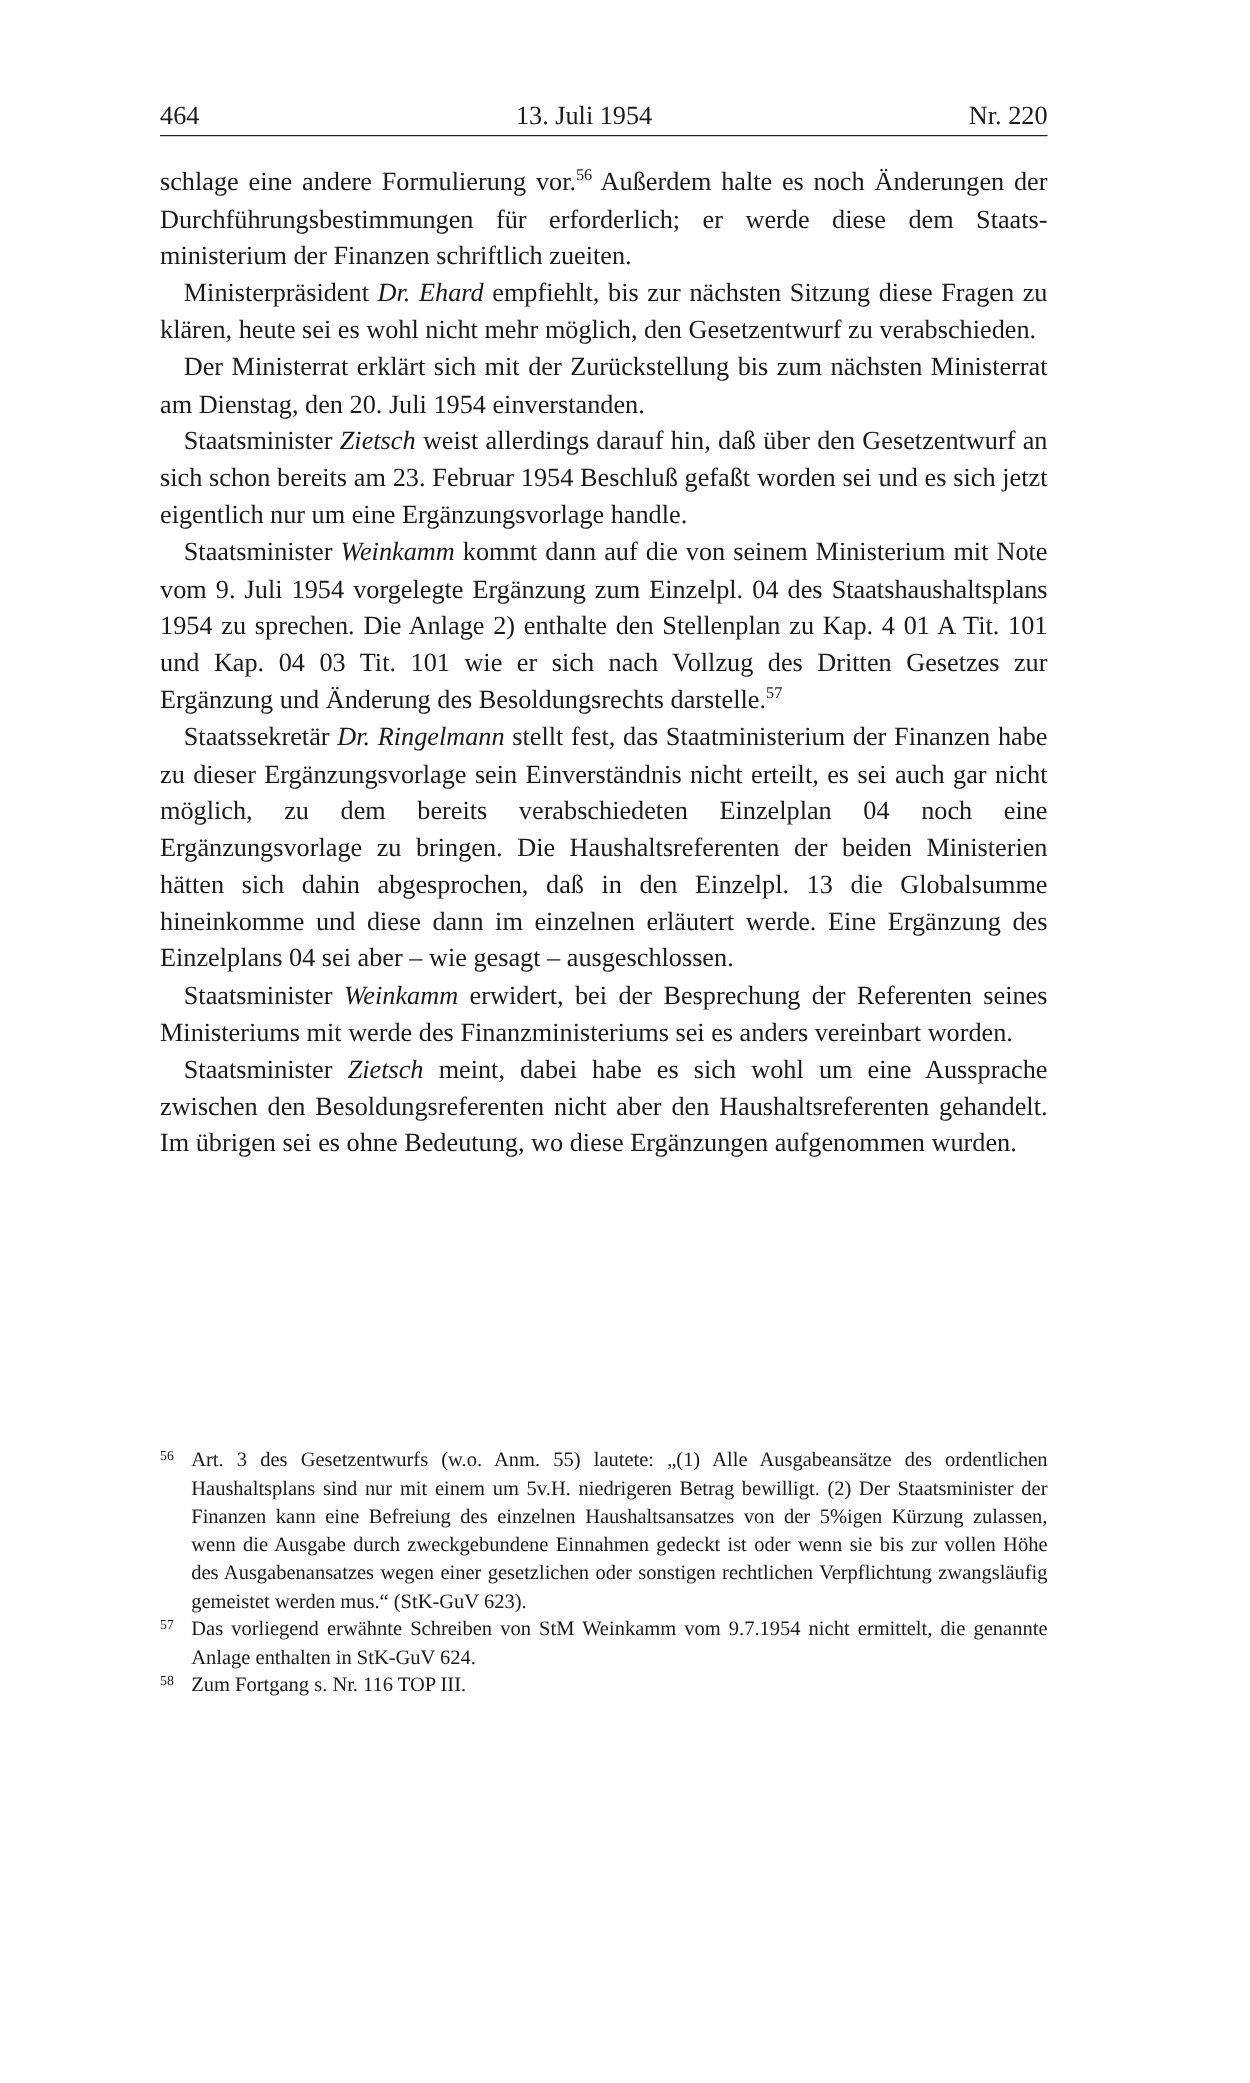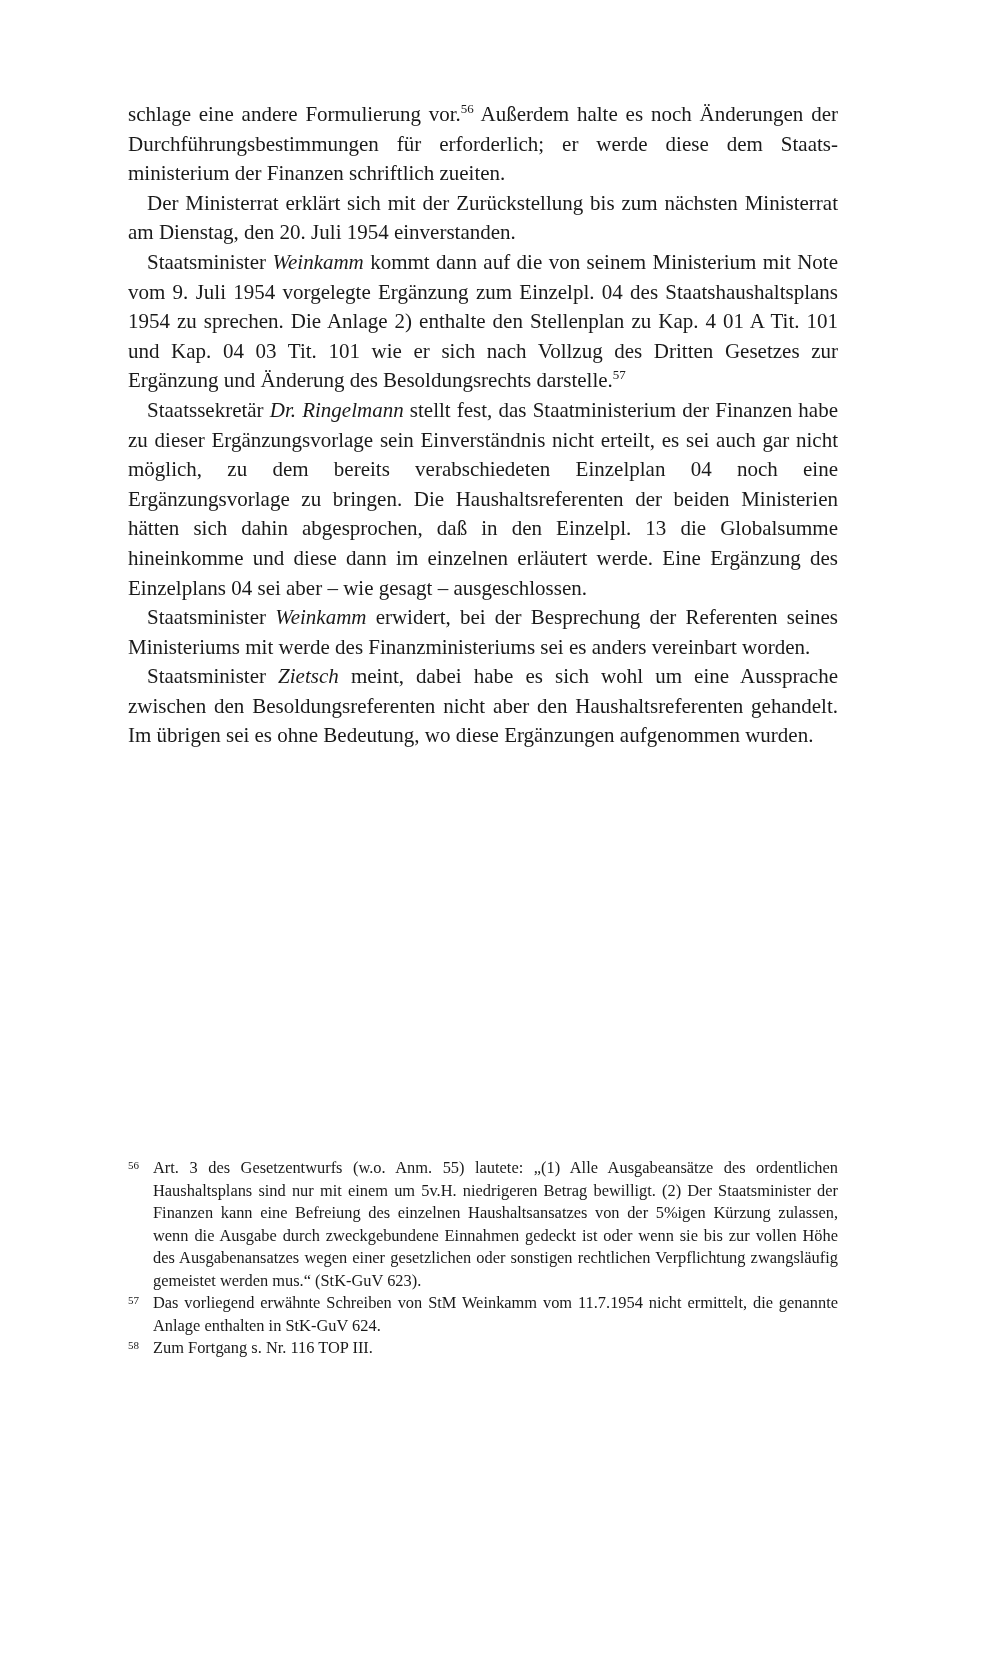--- a/index.html
+++ b/index.html
@@ -17,36 +17,43 @@
   .footnotes { position: absolute; left: 128px; top: 1157px; width: 710px;
                font-size: 16.4px; line-height: 22.5px; text-align: justify; }
   .fn { display: flex; margin: 0; }
   .fn-num { flex: 0 0 25px; font-size: 11px; line-height: 16px; }
   .fn-text { flex: 1; font-family: Liberation Serif, serif; }
 </style>
 </head>
 <body>
 
 <div class="page">
+  <div class="running-head">
+    <span>464</span>
+    <span>13. Juli 1954</span>
+    <span>Nr. 220</span>
+  </div>
   <div class="body-text" id="body-text">
       <p class="para first"><span>schlage eine andere Formulierung vor.</span><sup>56</sup><span> Außerdem halte es noch Änderungen der Durchführungsbestimmungen für erforderlich; er werde diese dem Staats­ministerium der Finanzen schriftlich zueiten.</span></p>
+      <p class="para"><span>Ministerpräsident </span><i>Dr. Ehard</i><span> empfiehlt, bis zur nächsten Sitzung diese Fragen zu klären, heute sei es wohl nicht mehr möglich, den Gesetzentwurf zu verab­schieden.</span></p>
       <p class="para"><span>Der Ministerrat erklärt sich mit der Zurückstellung bis zum nächsten Minis­terrat am Dienstag, den 20. Juli 1954 einverstanden.</span></p>
+      <p class="para"><span>Staatsminister </span><i>Zietsch</i><span> weist allerdings darauf hin, daß über den Gesetzentwurf an sich schon bereits am 23. Februar 1954 Beschluß gefaßt worden sei und es sich jetzt eigentlich nur um eine Ergänzungsvorlage handle.</span></p>
       <p class="para"><span>Staatsminister </span><i>Weinkamm</i><span> kommt dann auf die von seinem Ministerium mit Note vom 9. Juli 1954 vorgelegte Ergänzung zum Einzelpl. 04 des Staatshaus­haltsplans 1954 zu sprechen. Die Anlage 2) enthalte den Stellenplan zu Kap. 4 01 A Tit. 101 und Kap. 04 03 Tit. 101 wie er sich nach Vollzug des Dritten Gesetzes zur Ergänzung und Änderung des Besoldungsrechts darstelle.</span><sup>57</sup></p>
       <p class="para"><span>Staatssekretär </span><i>Dr. Ringelmann</i><span> stellt fest, das Staatministerium der Finanzen habe zu dieser Ergänzungsvorlage sein Einverständnis nicht erteilt, es sei auch gar nicht möglich, zu dem bereits verabschiedeten Einzelplan 04 noch eine Ergänzungsvorlage zu bringen. Die Haushaltsreferenten der beiden Ministe­rien hätten sich dahin abgesprochen, daß in den Einzelpl. 13 die Globalsumme hineinkomme und diese dann im einzelnen erläutert werde. Eine Ergänzung des Einzelplans 04 sei aber – wie gesagt – ausgeschlossen.</span></p>
       <p class="para"><span>Staatsminister </span><i>Weinkamm</i><span> erwidert, bei der Besprechung der Referenten seines Ministeriums mit werde des Finanzministeriums sei es anders vereinbart worden.</span></p>
       <p class="para"><span>Staatsminister </span><i>Zietsch</i><span> meint, dabei habe es sich wohl um eine Aussprache zwischen den Besoldungsreferenten nicht aber den Haushaltsreferenten gehan­delt. Im übrigen sei es ohne Bedeutung, wo diese Ergänzungen aufgenommen wurden.</span></p>
     </div>
 </div>
 
 <div class="footnotes" id="footnotes">
     <div class="fn">
       <span class="fn-num">56</span>
       <span class="fn-text">Art. 3 des Gesetzentwurfs (w.o. Anm. 55) lautete: „(1) Alle Ausgabeansätze des ordentlichen Haushaltsplans sind nur mit einem um 5v.H. niedrigeren Betrag bewilligt. (2) Der Staats­minister der Finanzen kann eine Befreiung des einzelnen Haushaltsansatzes von der 5%igen Kürzung zulassen, wenn die Ausgabe durch zweckgebundene Einnahmen gedeckt ist oder wenn sie bis zur vollen Höhe des Ausgabenansatzes wegen einer gesetzlichen oder sonstigen rechtlichen Verpflichtung zwangsläufig gemeistet werden mus.“ (StK-GuV 623).</span>
     </div>
     <div class="fn">
       <span class="fn-num">57</span>
-      <span class="fn-text">Das vorliegend erwähnte Schreiben von StM Weinkamm vom 11.7.1954 nicht ermittelt, die genannte Anlage enthalten in StK-GuV 624.</span>
+      <span class="fn-text">Das vorliegend erwähnte Schreiben von StM Weinkamm vom 9.7.1954 nicht ermittelt, die genannte Anlage enthalten in StK-GuV 624.</span>
     </div>
     <div class="fn">
       <span class="fn-num">58</span>
       <span class="fn-text">Zum Fortgang s. Nr. 116 TOP III.</span>
     </div>
   </div>
 
 </body></html>

